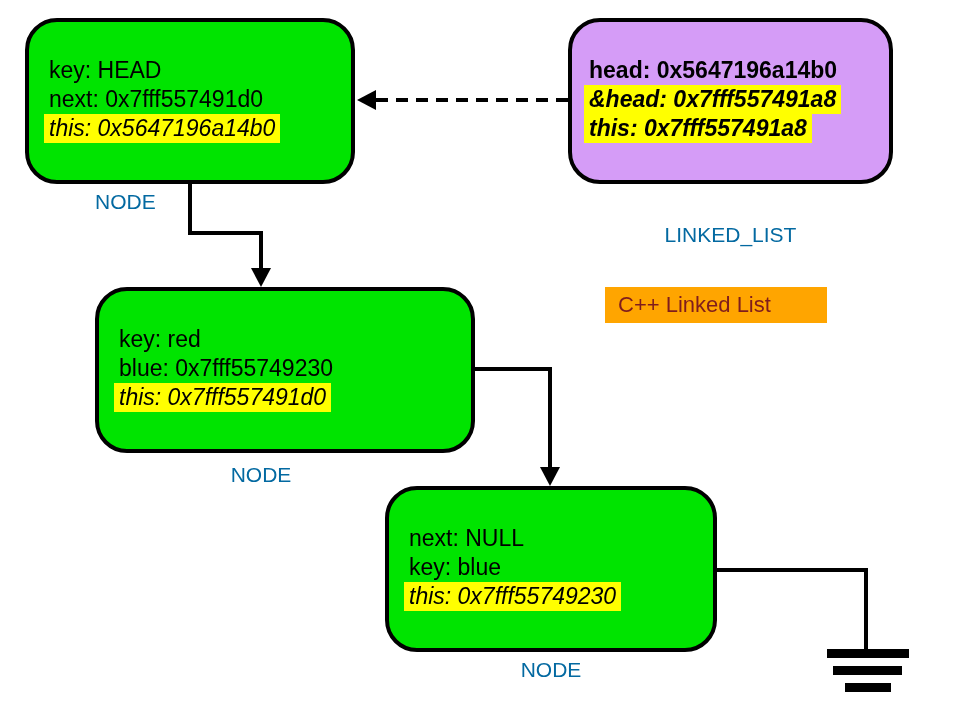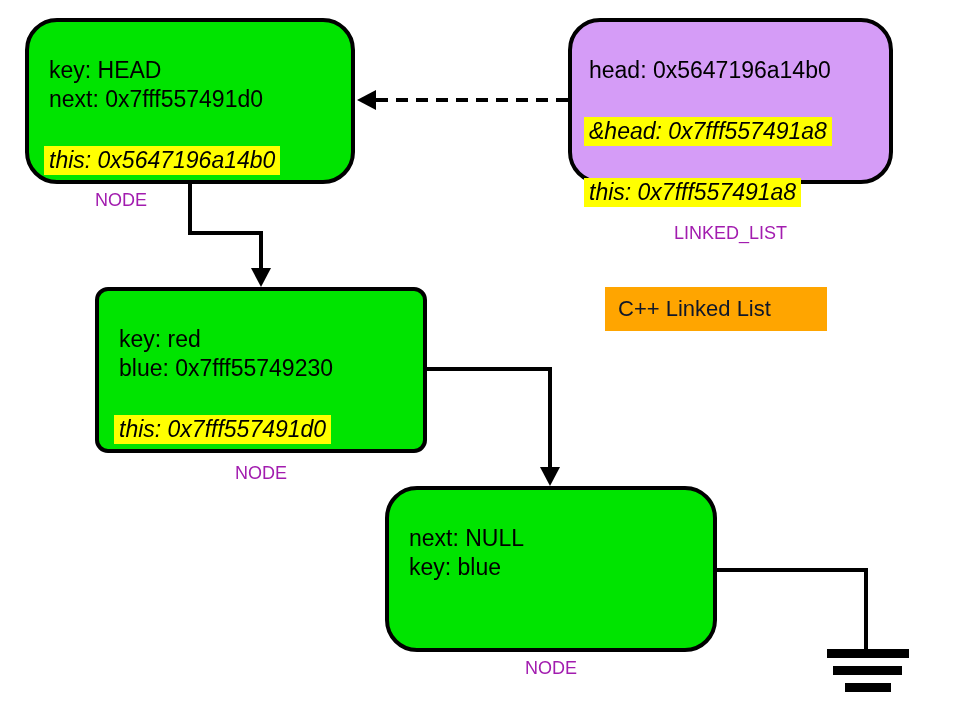--- a/index.html
+++ b/index.html
@@ -45,40 +45,39 @@
   }
   .box.node   { background: var(--node-fill, #00e400); padding-left: 20px; }
   .box.record { background: var(--linked-list-fill, #d59cf7); }
   .line { white-space: nowrap; }
   .line span { display: inline-block; }
   .line span.hl {
     background: var(--highlight-fill, #ffff00);
     font-style: italic;
     padding: 0 5px;
     margin-left: -5px;
-    margin-top: 32px;
   }
   .type-label {
     position: absolute;
-    font-size: 18px;
-    color: #a21caf;
+    font-size: 21px;
+    color: #0369a1;
     white-space: nowrap;
   }
   .type-label.centered { text-align: center; }
   .title-box {
     position: absolute;
     left: 605px; top: 287px;
-    width: 222px; height: 44px;
+    width: 222px; height: 36px;
     background: var(--title-fill, #ffa500);
     display: flex;
     align-items: center;
     padding-left: 13px;
     box-sizing: border-box;
     font-size: 22px;
-    color: #0f172a;
+    color: #7f1d1d;
   }
 </style>
 </head>
 <body>
 
 <div class="canvas">
 
   <svg class="edges" width="960" height="720" viewBox="0 0 960 720" aria-hidden="true">
 
     <path class="edge dashed" d="M 568 100 L 376 100"></path>
@@ -104,34 +103,34 @@
     </div>
     <div class="line">
       <span>next: 0x7fff557491d0</span>
     </div>
     <div class="line">
       <span class="hl">this: 0x5647196a14b0</span>
     </div>
   </div>
   <div class="type-label" style="left:95px; top:190px;">NODE</div>
 
-  <div class="box record" style="left:568px; top:18px; width:325px; height:166px;">
+  <div class="box record" style="left:568px; top:18px; width:325px; height:166px;font-weight:bold;">
     <div class="line">
       <span>head: 0x5647196a14b0</span>
     </div>
     <div class="line">
       <span class="hl">&amp;head: 0x7fff557491a8</span>
     </div>
     <div class="line">
       <span class="hl">this: 0x7fff557491a8</span>
     </div>
   </div>
   <div class="type-label centered" style="left:568px; top:199px; width:325px;margin-top:24px;">LINKED_LIST</div>
 
-  <div class="box node" style="left:95px; top:287px; width:332px; height:166px;border-radius:13px;">
+  <div class="box node" style="left:95px; top:287px; width:380px; height:166px;">
     <div class="line">
       <span>key: red</span>
     </div>
     <div class="line">
       <span>blue: 0x7fff55749230</span>
     </div>
     <div class="line">
       <span class="hl">this: 0x7fff557491d0</span>
     </div>
   </div>
@@ -141,16 +140,19 @@
     <span>C++ Linked List</span>
   </div>
 
   <div class="box node" style="left:385px; top:486px; width:332px; height:166px;">
     <div class="line">
       <span>next: NULL</span>
     </div>
     <div class="line">
       <span>key: blue</span>
     </div>
+    <div class="line">
+      <span class="hl">this: 0x7fff55749230</span>
+    </div>
   </div>
   <div class="type-label centered" style="left:385px; top:658px; width:332px;">NODE</div>
 
 </div>
 
 </body></html>

